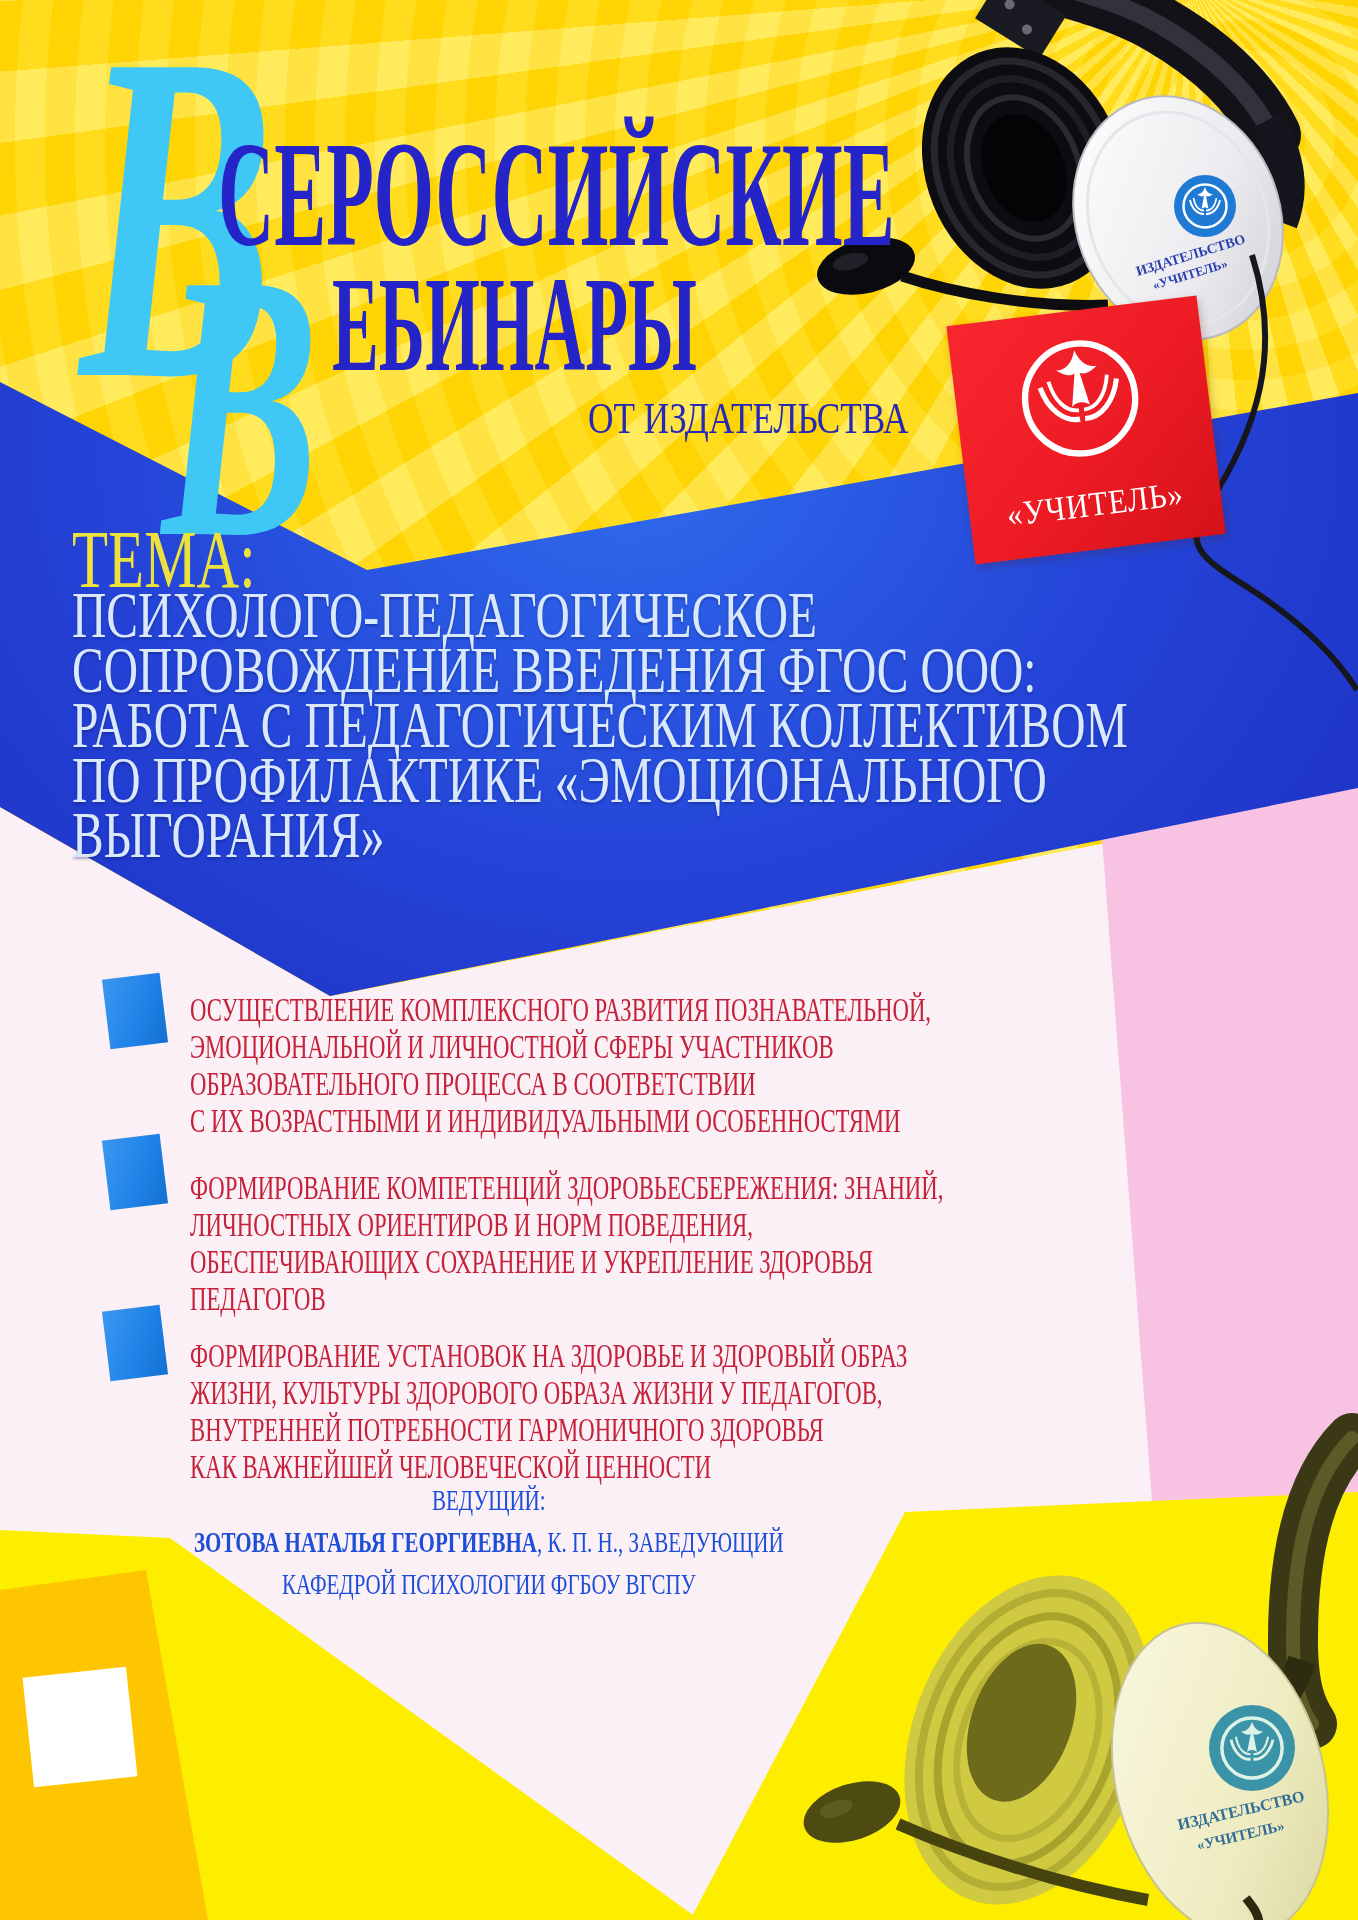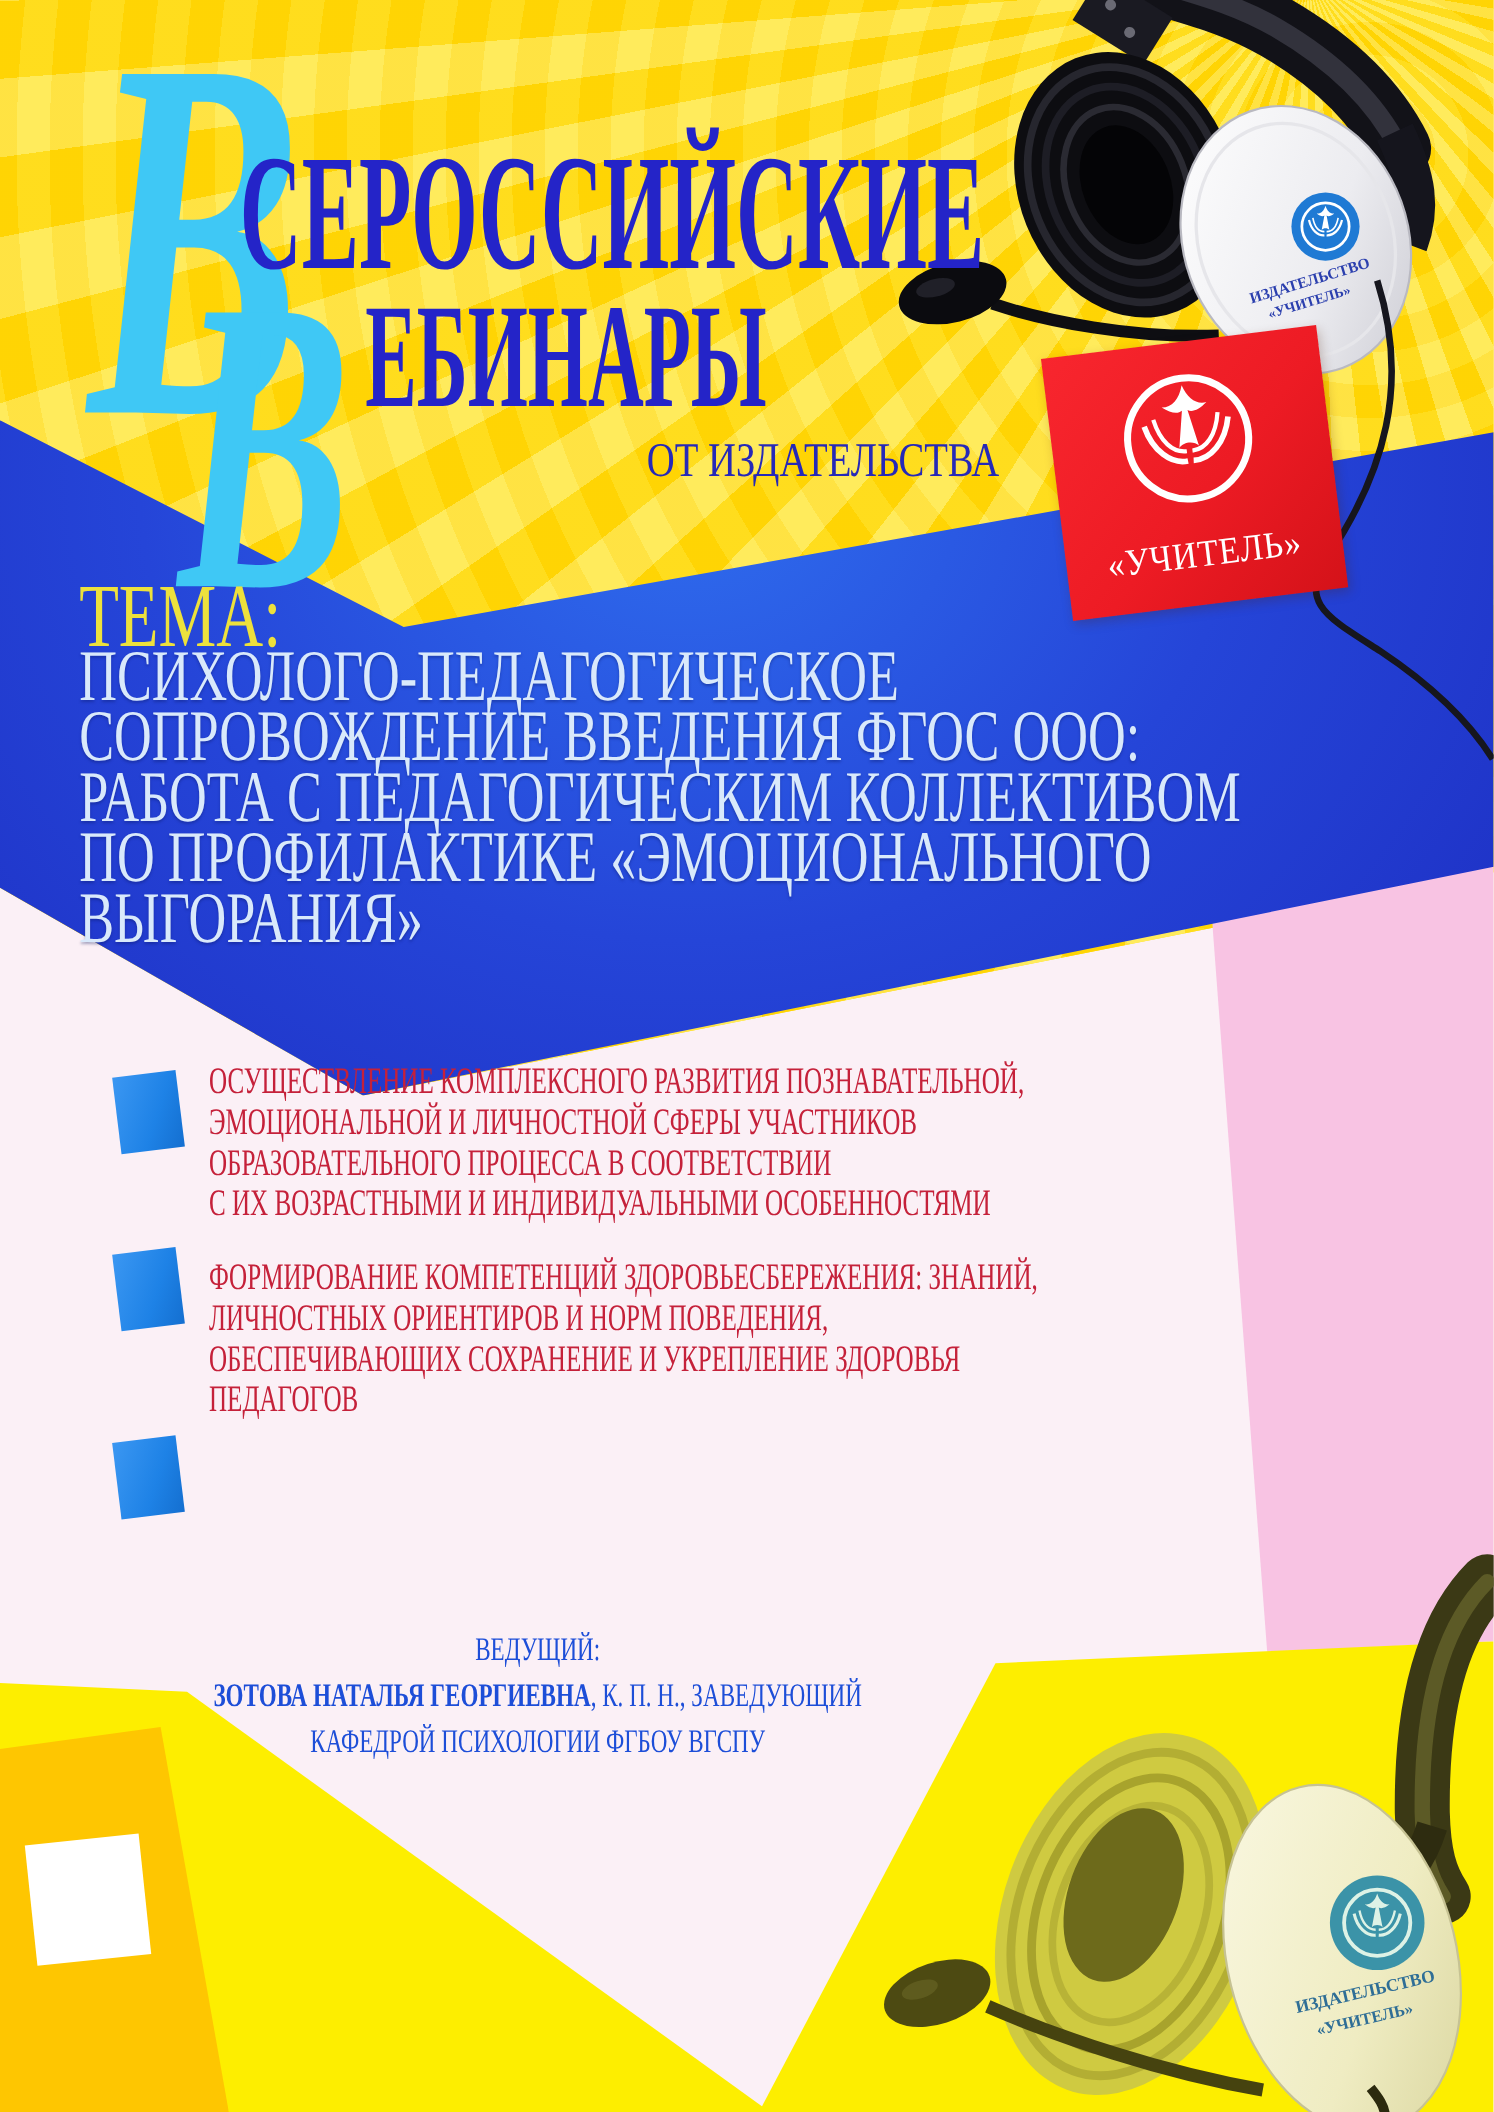--- a/index.html
+++ b/index.html
@@ -95,21 +95,21 @@
     display:block;line-height:55px;white-space:nowrap;
     transform:scaleX(0.72);transform-origin:left top;
   }
   
   .bullet-square{
     position:absolute;left:106px;width:58px;height:70px;
     background:linear-gradient(115deg,#3b97f2 0%,#1e82e6 60%,#146fd0 100%);
     transform:rotate(-7deg);
   }
   .bullet-text{
-    position:absolute;left:190px;color:#c5213a;font-size:34px;
+    position:absolute;left:190px;color:#c5213a;font-size:34px;margin-top:26px;
   }
   .bullet-text .bl{
     display:block;line-height:37px;white-space:nowrap;
     transform:scaleX(0.67);transform-origin:left top;
     font-weight:normal;
   }
   
   #presenter{
     left:194px;top:1479px;color:#1d4ed8;font-size:30px;text-align:center;
   }
@@ -229,20 +229,26 @@
 
   <div class="bullet-square" style="top:1137px;"></div>
   <div class="bullet-text" style="top:1143px;font-family:Liberation Serif, serif;">
     <span class="bl">ФОРМИРОВАНИЕ КОМПЕТЕНЦИЙ ЗДОРОВЬЕСБЕРЕЖЕНИЯ: ЗНАНИЙ,</span>
     <span class="bl">ЛИЧНОСТНЫХ ОРИЕНТИРОВ И НОРМ ПОВЕДЕНИЯ,</span>
     <span class="bl">ОБЕСПЕЧИВАЮЩИХ СОХРАНЕНИЕ И УКРЕПЛЕНИЕ ЗДОРОВЬЯ</span>
     <span class="bl">ПЕДАГОГОВ</span>
   </div>
 
   <div class="bullet-square" style="top:1308px;"></div>
+  <div class="bullet-text" style="top:1311px;">
+    <span class="bl">ФОРМИРОВАНИЕ УСТАНОВОК НА ЗДОРОВЬЕ И ЗДОРОВЫЙ ОБРАЗ</span>
+    <span class="bl">ЖИЗНИ, КУЛЬТУРЫ ЗДОРОВОГО ОБРАЗА ЖИЗНИ У ПЕДАГОГОВ,</span>
+    <span class="bl">ВНУТРЕННЕЙ ПОТРЕБНОСТИ ГАРМОНИЧНОГО ЗДОРОВЬЯ</span>
+    <span class="bl">КАК ВАЖНЕЙШЕЙ ЧЕЛОВЕЧЕСКОЙ ЦЕННОСТИ</span>
+  </div>
 
   <div class="abs" id="presenter">
     <span class="pl">ВЕДУЩИЙ:</span>
     <span class="pl"><span class="bold">ЗОТОВА НАТАЛЬЯ ГЕОРГИЕВНА</span><span>, К. П. Н., ЗАВЕДУЮЩИЙ</span></span>
     <span class="pl">КАФЕДРОЙ ПСИХОЛОГИИ ФГБОУ ВГСПУ</span>
   </div>
 
   <svg class="abs" style="left:620px;top:1400px;" width="740" height="520" viewBox="620 1400 740 520">
     <path d="M 1352 1438 C 1310 1480 1292 1552 1293 1648 C 1294 1686 1300 1706 1312 1724" fill="none" stroke="#3b3915" stroke-width="50" stroke-linecap="round"></path>
     <path d="M 1352 1438 C 1310 1480 1292 1552 1293 1648 C 1294 1686 1300 1706 1312 1724" fill="none" stroke="#5c5a26" stroke-width="14" stroke-linecap="round"></path>

